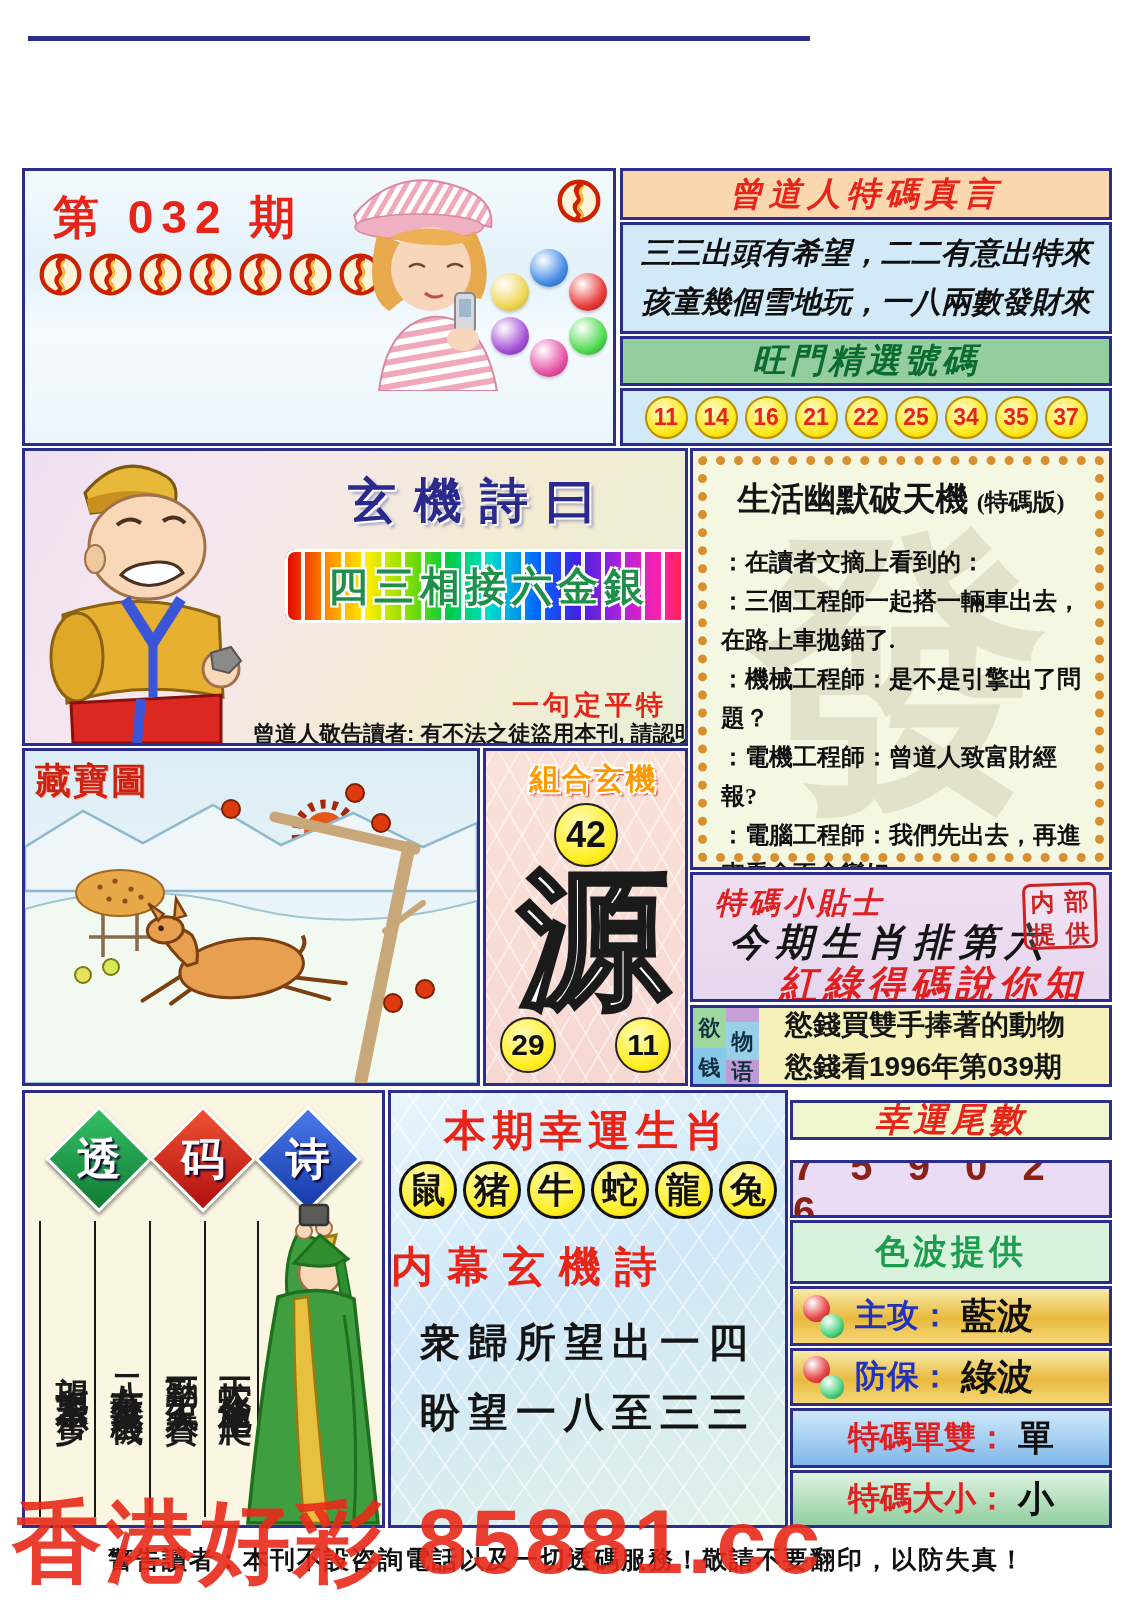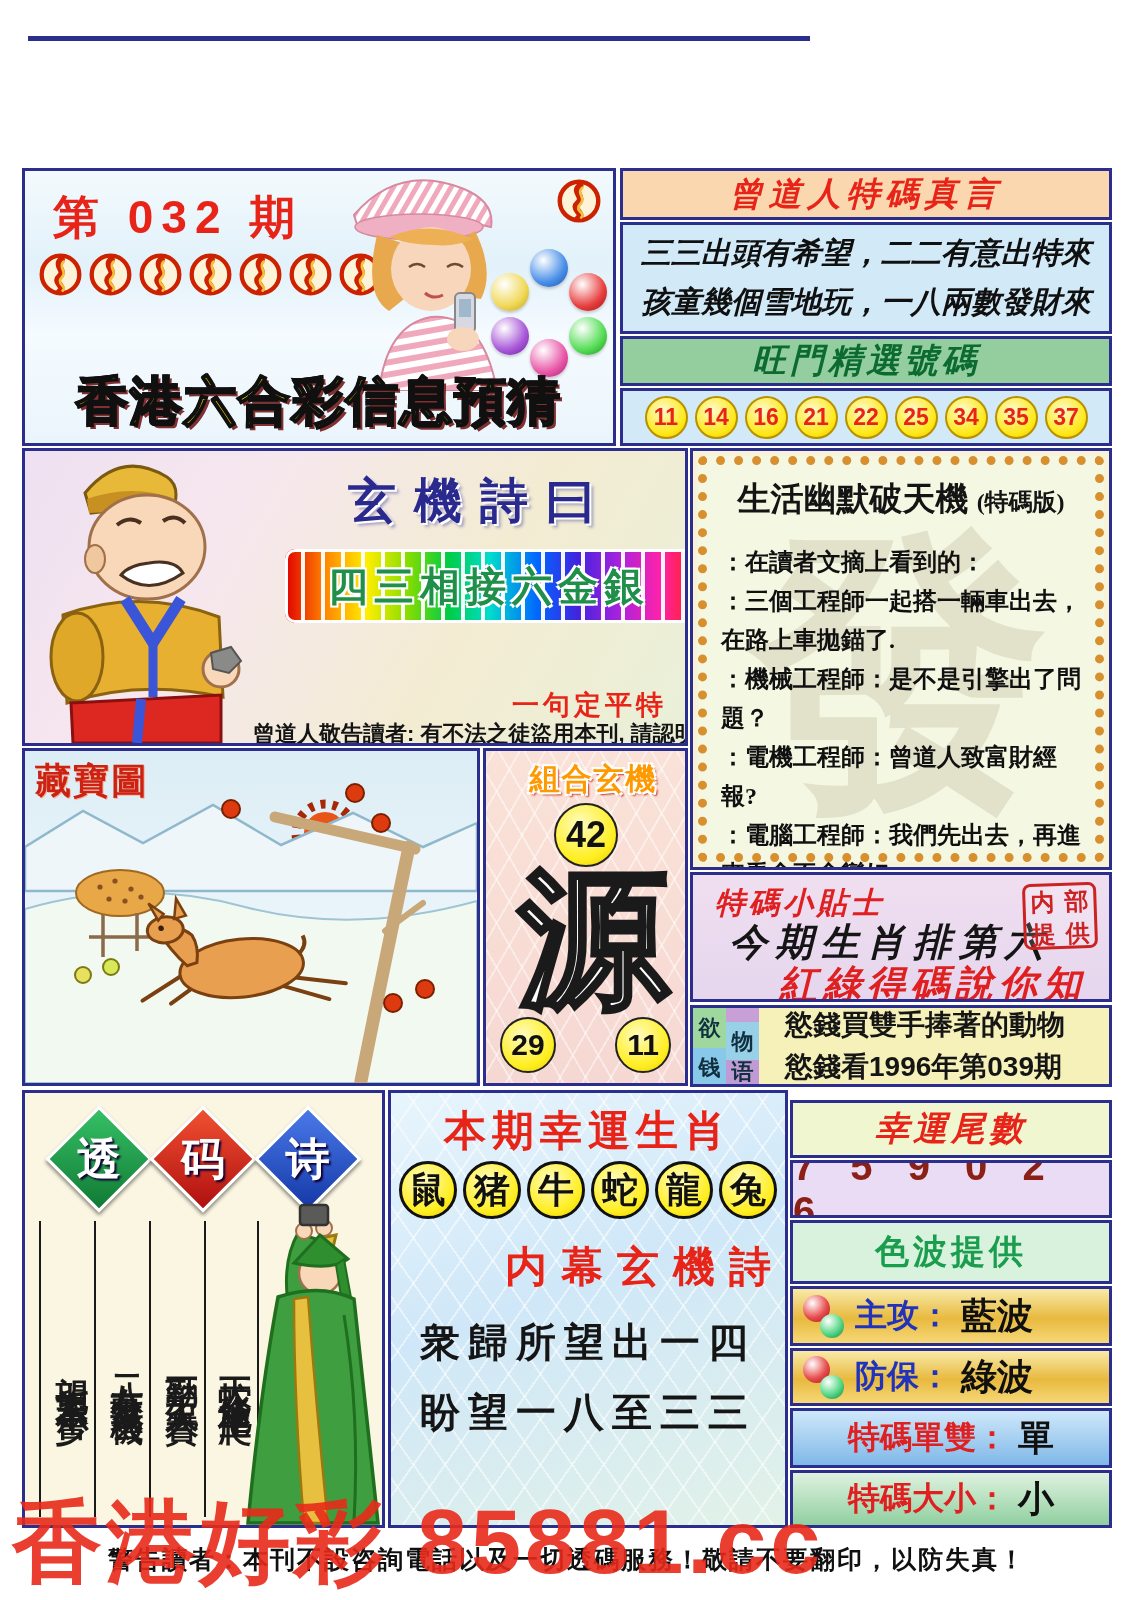--- a/index.html
+++ b/index.html
@@ -142,28 +142,28 @@
   #lucky { left:388px; top:1090px; width:400px; height:438px; border:3px solid #2b2e8c;
     background:
       repeating-linear-gradient(55deg, rgba(255,255,255,.5) 0 2px, transparent 2px 26px),
       repeating-linear-gradient(-55deg, rgba(255,255,255,.5) 0 2px, transparent 2px 26px),
       linear-gradient(160deg,#e8f5fc 0%, #cfe7f8 45%, #e2f2e8 100%); overflow:hidden; }
   #lucky-title { top:10px; width:100%; text-align:center; color:#e82418; font-size:42px; font-weight:bold; letter-spacing:6px; white-space:nowrap; }
   #zodiac-row { top:68px; width:100%; display:flex; justify-content:center; gap:6px; }
   .zball { width:58px; height:58px; border-radius:50%; background:radial-gradient(circle at 40% 32%, #fffcc0, #ffee20 65%, #e8c800);
     border:3px solid #111; color:#111; font-size:36px; font-weight:bold; display:flex; align-items:center; justify-content:center;
     font-family:"Liberation Serif",serif; }
-  #inner-title { top:146px; width:100%; text-align:right; color:#e82418; font-size:42px; font-weight:bold; letter-spacing:14px; white-space:nowrap; }
+  #inner-title { top:146px; width:100%; text-align:left; color:#e82418; font-size:42px; font-weight:bold; letter-spacing:14px; white-space:nowrap; }
   #lucky-v1 { top:222px; width:100%; text-align:center; color:#151515; font-size:40px; font-weight:bold; letter-spacing:8px; white-space:nowrap; }
   #lucky-v2 { top:292px; width:100%; text-align:center; color:#151515; font-size:40px; font-weight:bold; letter-spacing:8px; white-space:nowrap; }
   #lucky-gift { top:368px; width:100%; text-align:center; color:#e82418; font-size:38px; font-weight:bold; letter-spacing:6px; white-space:nowrap; }
 
   
   .pbox { left:790px; width:322px; border:3px solid #2b2e8c; display:flex; align-items:center; justify-content:center; overflow:hidden; }
-  #tail-title { top:1100px; height:58px; background:#f0f6cf; color:#e82418; font-size:34px; font-weight:bold; font-style:italic; letter-spacing:4px; }
+  #tail-title { top:1100px; height:40px; background:#f0f6cf; color:#e82418; font-size:34px; font-weight:bold; font-style:italic; letter-spacing:4px; }
   #tail-nums { top:1160px; height:58px; background:#e9dcf4; color:#8b2015; font-size:40px; font-weight:bold; letter-spacing:12px; }
   #wave-title { top:1220px; height:64px; background:#d8f2de; color:#1a9e4e; font-size:34px; font-weight:bold; letter-spacing:4px; }
   .goldrow { background:linear-gradient(180deg,#f8eaa8 0%, #e8b93e 55%, #f6d878 100%); justify-content:flex-start; padding-left:10px; }
   #attack { top:1286px; height:60px; }
   #defense { top:1348px; height:58px; }
   .balls-ico { position:relative; width:52px; height:46px; flex:0 0 auto; }
   .balls-ico .bi-r { position:absolute; left:0; top:2px; width:27px; height:27px; border-radius:50%;
     background:radial-gradient(circle at 35% 30%, #fff, #e85050 55%, #a01010); }
   .balls-ico .bi-g { position:absolute; left:17px; top:21px; width:24px; height:24px; border-radius:50%;
     background:radial-gradient(circle at 35% 30%, #fff, #58d888 55%, #108040); }
@@ -260,21 +260,20 @@
       <div class="ball b-purp"></div>
       <div class="ball b-yell"></div>
     </div>
 
     <svg id="corner-logo" class="abs" viewBox="0 0 40 40">
         <circle cx="20" cy="20" r="17.5" fill="#fdf3d8" stroke="#cc2200" stroke-width="4"></circle>
         <path d="M21 6 C13 12 26 16 19 22 C12 28 26 31 19 36" fill="none" stroke="#cc2200" stroke-width="6" stroke-linecap="round"></path>
         <path d="M23 8 C17 13 27 17 21 23 C15 29 27 31 22 35" fill="none" stroke="#f5c03a" stroke-width="2.5" stroke-linecap="round"></path>
       </svg>
 
-    <div id="caption" class="abs">香港六合彩信息預猜</div>
   </div>
 
   <div id="maxim-title" class="abs rbox">曾道人特碼真言</div>
   <div id="maxim-verse" class="abs rbox">
     <div>三三出頭有希望，二二有意出特來</div>
     <div>孩童幾個雪地玩，一八兩數發財來</div>
   </div>
   <div id="maxim-numtitle" class="abs rbox">旺門精選號碼</div>
   <div id="maxim-nums" class="abs rbox">
     <div class="numball">11</div>

